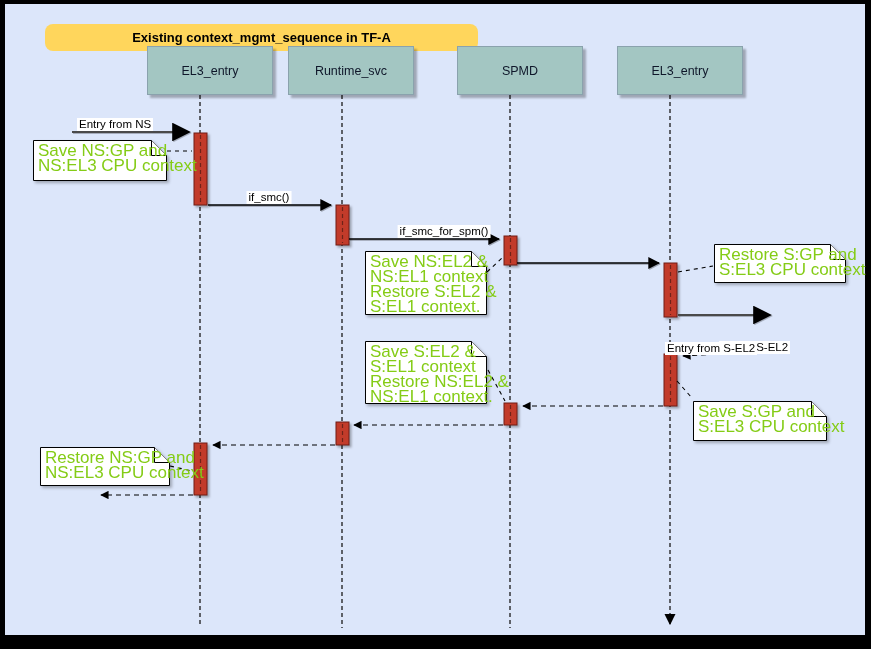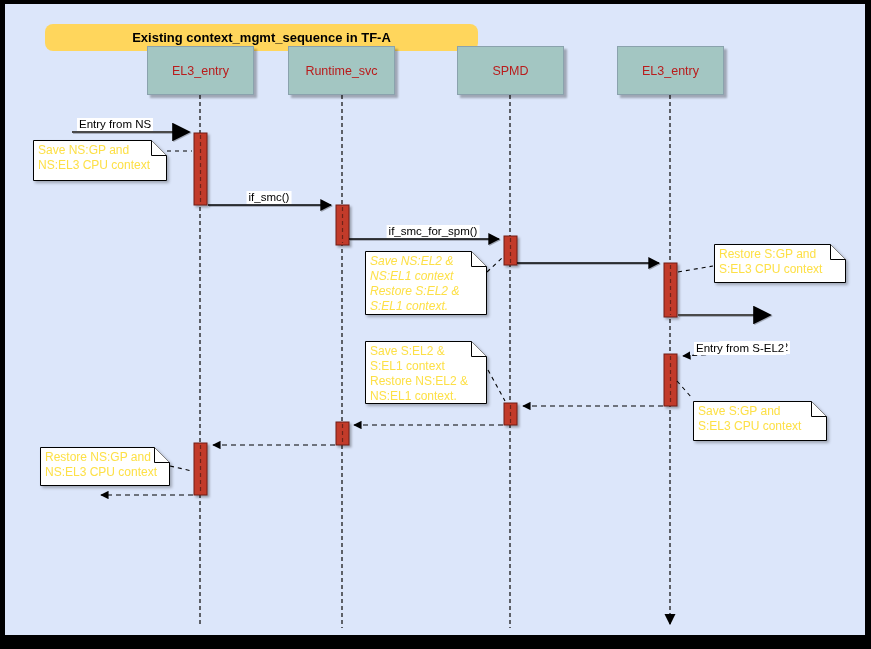--- a/index.html
+++ b/index.html
@@ -5,42 +5,42 @@
   html,body{margin:0;padding:0;background:#222;}
   #screen{position:relative;width:871px;height:649px;background:#000;overflow:hidden;
           font-family:"Liberation Sans",sans-serif;}
   #canvas{position:absolute;left:5px;top:4px;width:860px;height:631px;background:var(--background,#dce6fa);}
   #overlay{position:absolute;left:0;top:0;width:871px;height:649px;}
 
   .title{position:absolute;left:45px;top:24px;width:433px;height:27px;line-height:27px;
          background:var(--title_bg,#ffd65c);border-radius:8px;text-align:center;
          font-size:13px;font-weight:bold;color:#000;}
 
-  .actor{position:absolute;top:46px;width:107px;height:49px;background:var(--actor_bg,#a3c6c2);
+  .actor{position:absolute;top:46px;width:126px;height:49px;background:var(--actor_bg,#a3c6c2);
          border:1px solid var(--actor_border,#8aa2ad);box-shadow:3px 3px 2px rgba(0,0,0,0.28);
-         display:flex;align-items:center;justify-content:center;font-size:12.5px;color:#b91c1c;box-sizing:border-box;}
+         display:flex;align-items:center;justify-content:center;font-size:12.5px;color:#0f172a;box-sizing:border-box;}
 
   svg .lifeline{stroke:#1a1a1a;stroke-width:1.3;stroke-dasharray:4 3;fill:none;}
   svg .bar{fill:var(--activation,#c23b2a);stroke:var(--activation_border,#701d14);stroke-width:1;
            filter:drop-shadow(2px 2px 1px rgba(0,0,0,0.3));}
   svg .bardash{stroke:rgba(30,10,5,0.5);stroke-width:1.2;stroke-dasharray:4 3;fill:none;}
   svg .msg-solid{stroke:#000;stroke-width:1.4;fill:none;filter:drop-shadow(1.5px 1.5px 0.5px rgba(0,0,0,0.3));}
   svg .msg-entry{stroke:#4a4a4a;stroke-width:2.2;fill:none;filter:drop-shadow(1.5px 1.5px 0.5px rgba(0,0,0,0.25));}
   svg .msg-dashed{stroke:#000;stroke-width:1.2;stroke-dasharray:5 4;fill:none;}
   svg .conn{stroke:#000;stroke-width:1.1;stroke-dasharray:4 4;fill:none;}
 
   .msg-label{position:absolute;font-size:11.5px;color:#000;background:#fff;
              padding:0 2px;white-space:nowrap;line-height:13px;text-align:right;}
   .centered{transform:translateX(-50%);}
 
   .note{position:absolute;box-sizing:border-box;}
   .note > svg{position:absolute;left:0;top:0;filter:drop-shadow(2.5px 2.5px 1.5px rgba(0,0,0,0.28));}
   .nbody{fill:var(--note_bg,#ffffff);stroke:#000;stroke-width:1;}
   .nfold{fill:var(--note_bg,#ffffff);stroke:#000;stroke-width:1;}
-  .note-text{position:relative;padding:3px 0 0 5px;font-size:12px;line-height:15px;color:#fde047;white-space:nowrap;}
+  .note-text{position:relative;padding:3px 0 0 5px;font-size:17px;line-height:15px;color:#84cc16;white-space:nowrap;}
 </style>
 </head>
 <body>
 
 <div id="screen">
   <div id="canvas"></div>
 
   <svg id="overlay" viewBox="0 0 871 649">
     <defs>
       <marker id="mA" viewBox="0 0 10 10" refX="9" refY="5" markerWidth="8.5" markerHeight="8.5" orient="auto-start-reverse">
@@ -104,36 +104,36 @@
     </div>
   <div class="actor" style="left:288px;">
       <span>Runtime_svc</span>
     </div>
   <div class="actor" style="left:617px;">
       <span>EL3_entry</span>
     </div>
 
   <div class="msg-label" style="left:77px;top:118px;">Entry from NS</div>
   <div class="msg-label centered" style="left:269px;top:191px;">if_smc()</div>
-  <div class="msg-label centered" style="left:433px;top:225px;">if_smc_for_spm()</div>
+  <div class="msg-label centered" style="left:444px;top:225px;">if_smc_for_spm()</div>
   <div class="msg-label" style="left:719px;top:301px;margin-top:40px;">Exit to S-EL2</div>
-  <div class="msg-label" style="left:694px;top:342px;">Entry from S-EL2</div>
+  <div class="msg-label" style="left:665px;top:342px;">Entry from S-EL2</div>
 
   <div class="note" style="left:33px;top:140px;width:134px;height:41px;">
       <svg width="134" height="41">
         <path class="nbody" d="M0.5,0.5 H118.5 L133.5,15.5 V40.5 H0.5 Z"></path>
         <path class="nfold" d="M118.5,0.5 V15.5 H133.5"></path>
       </svg>
     <div class="note-text">
       <div>Save NS:GP and</div>
       <div>NS:EL3 CPU context</div>
     </div>
   </div>
 
-  <div class="note" style="left:365px;top:251px;width:122px;height:64px;font-style:italic;">
+  <div class="note" style="left:365px;top:251px;width:122px;height:64px;">
       <svg width="122" height="64">
         <path class="nbody" d="M0.5,0.5 H106.5 L121.5,15.5 V63.5 H0.5 Z"></path>
         <path class="nfold" d="M106.5,0.5 V15.5 H121.5"></path>
       </svg>
     <div class="note-text">
       <div>Save NS:EL2 &amp;</div>
       <div>NS:EL1 context</div>
       <div>Restore S:EL2 &amp;</div>
       <div>S:EL1 context.</div>
     </div>

